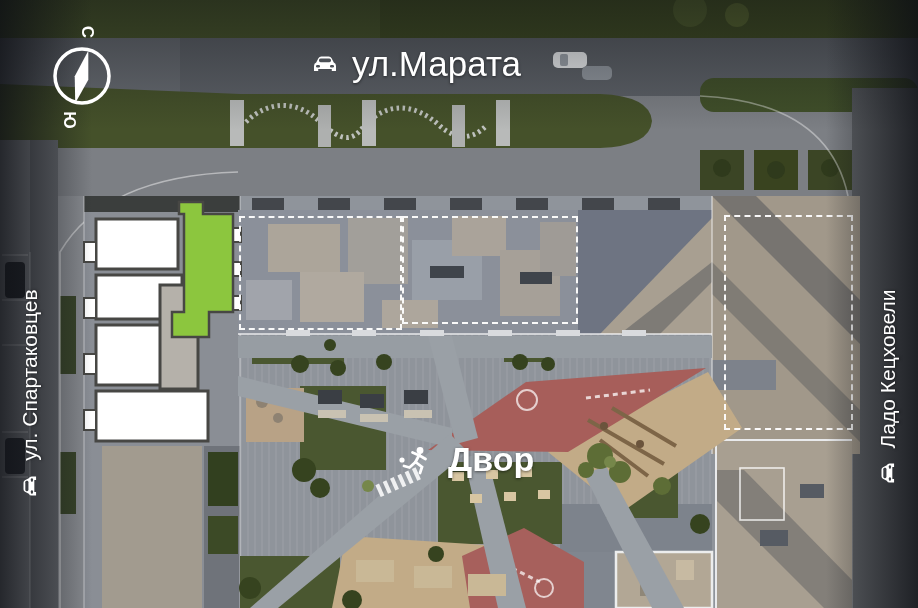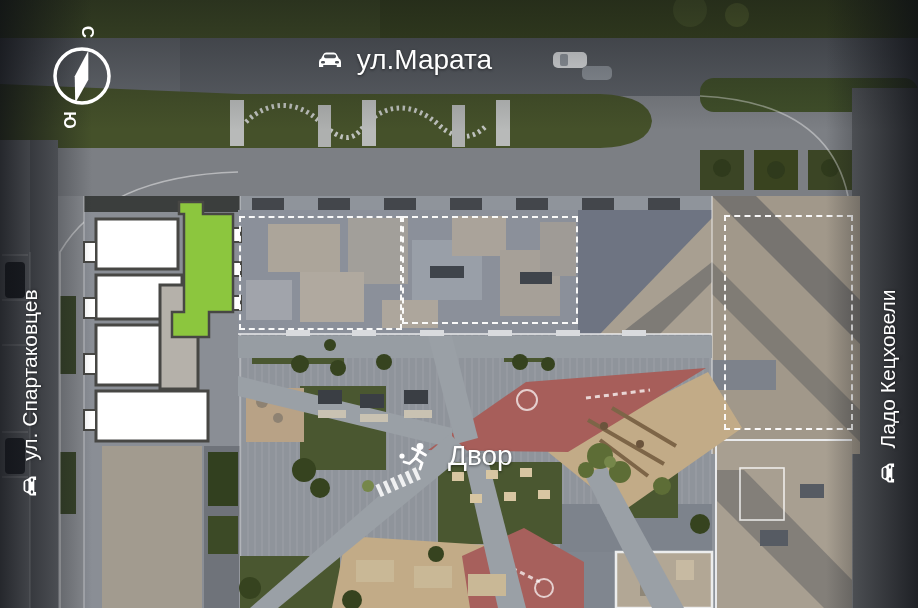--- a/index.html
+++ b/index.html
@@ -18,25 +18,25 @@
   
   .vig-left{left:0;top:0;width:92px;height:608px;
     background:linear-gradient(90deg,rgba(13,15,20,.78),rgba(13,15,20,0));}
   .vig-right{left:826px;top:0;width:92px;height:608px;
     background:linear-gradient(270deg,rgba(13,15,20,.78),rgba(13,15,20,0));}
   .vig-top{left:0;top:0;width:918px;height:130px;
     background:linear-gradient(180deg,rgba(10,12,16,.45),rgba(10,12,16,0));}
   
   .street-label{display:flex;align-items:center;gap:12px;color:#fff;
     text-shadow:0 1px 3px rgba(0,0,0,.55);white-space:nowrap;}
-  .lbl-marata{left:0;top:44px;width:807px;justify-content:center;font-size:28px;}
+  .lbl-marata{left:12px;top:44px;width:807px;justify-content:center;font-size:35px;}
   .lbl-vert{width:340px;justify-content:center;font-size:21px;transform:rotate(-90deg);}
   .lbl-spartak{left:-140px;top:382px;}
   .lbl-lado{left:718px;top:376px;}
-  .lbl-dvor{left:398px;top:440px;font-size:28px;}
+  .lbl-dvor{left:398px;top:440px;font-size:34px;font-weight:bold;}
   .z1{z-index:1}.z2{z-index:2}.z3{z-index:3}.z4{z-index:4}.z5{z-index:5}
 </style>
 </head>
 <body>
 
 <div class="stage">
 
   <svg class="abs z1" width="918" height="608" viewBox="0 0 918 608">
     <defs>
       <pattern id="stripes" width="7" height="7" patternUnits="userSpaceOnUse">

